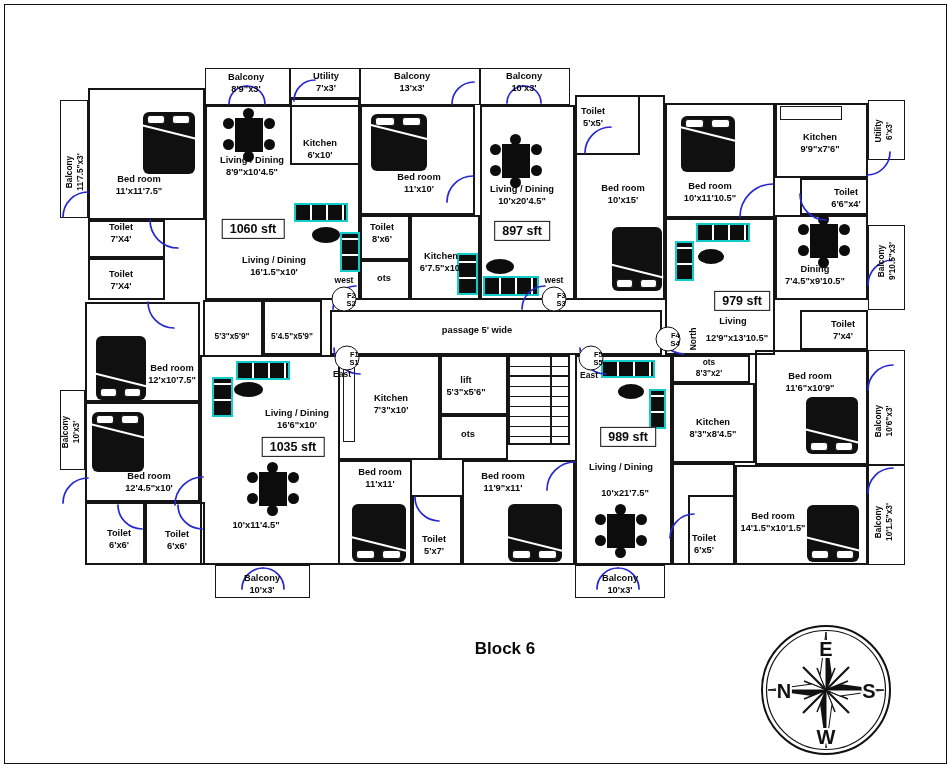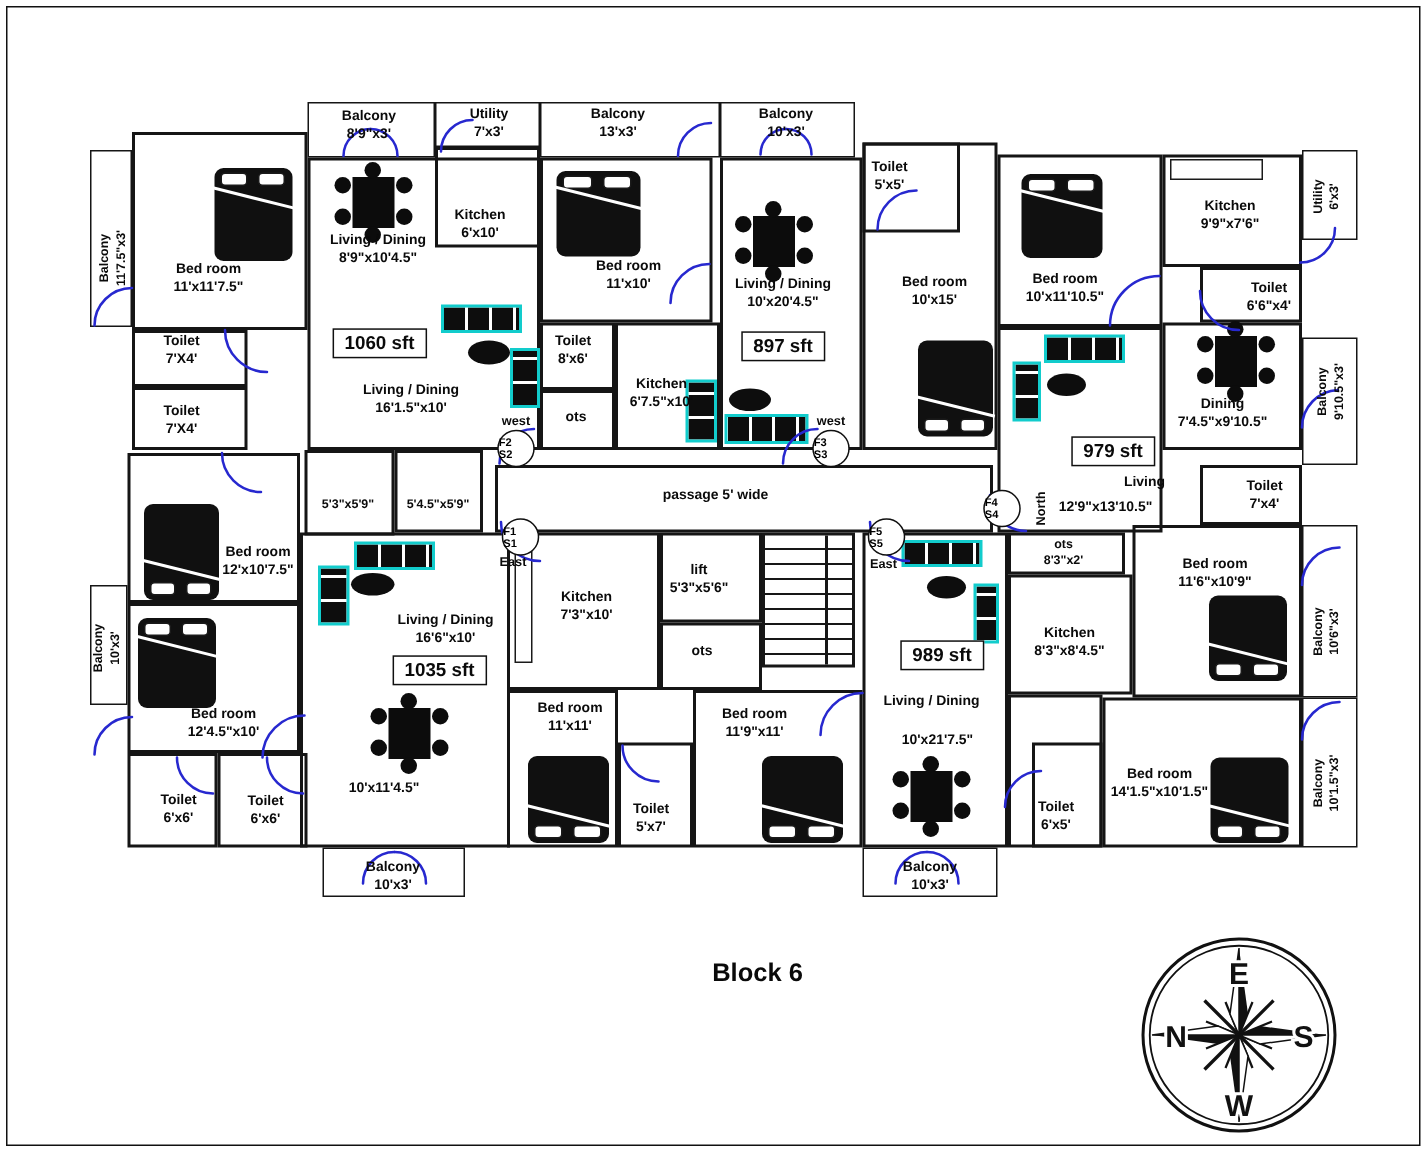--- a/index.html
+++ b/index.html
@@ -9,21 +9,21 @@
   .frame{position:absolute;inset:4px;border:1.6px solid #101010;z-index:0}
   .rm{position:absolute;border:2px solid #151515;z-index:1}
   .rm.t{border-width:1.6px}
   .lbl{position:absolute;transform:translate(-50%,-50%);text-align:center;
        font:bold 9.3px/1.3 "Liberation Sans",sans-serif;color:#0a0a0a;white-space:nowrap;z-index:4}
   .lbl span{display:block}
   .v{transform:translate(-50%,-50%) rotate(-90deg)}
   .sm{font-size:8.3px}
   .area{border:1.7px solid #101010;background:#fff;padding:1px 7px;font-size:12.5px}
   .mk{position:absolute;transform:translate(-50%,-50%);width:25px;height:25px;border:1.7px solid #101010;
-      border-radius:50%;background:#fff;display:flex;flex-direction:column;align-items:flex-start;
+      border-radius:50%;background:#fff;display:flex;flex-direction:column;align-items:flex-end;
       justify-content:center;z-index:3;font:bold 7.4px/1.05 "Liberation Sans",sans-serif;color:#000}
   .dir{font-size:8.5px}
   .bed{position:absolute;background:#101010;border-radius:6px;z-index:2}
   .bed i{position:absolute;display:block}
   .pl{width:34%;height:9px;background:#fff;border:1px solid #1a1a1a;border-radius:3px;top:3px}
   .p1{left:8%}.p2{left:56%}
   .pb .pl{top:auto;bottom:3px}
   .fold{left:-4%;width:108%;height:2px;background:#fff;transform:rotate(14deg);top:30%}
   .pb .fold{top:auto;bottom:30%}
   .din{position:absolute;width:48px;height:46px;z-index:2}
@@ -356,21 +356,21 @@
       <span>Dining</span>
       <span>7'4.5"x9'10.5"</span>
     </div>
   <div class="lbl v sm" style="left:887px;top:261px">
       <span>Balcony</span>
       <span>9'10.5"x3'</span>
     </div>
   <div class="lbl area" style="left:742px;top:301px">
       <span>979 sft</span>
     </div>
-  <div class="lbl" style="left:763px;top:321px">
+  <div class="lbl" style="left:733px;top:321px">
       <span>Living</span>
     </div>
   <div class="lbl" style="left:737px;top:338px">
       <span>12'9"x13'10.5"</span>
     </div>
   <div class="lbl" style="left:843px;top:330px">
       <span>Toilet</span>
       <span>7'x4'</span>
     </div>
   <div class="lbl" style="left:810px;top:382px">

